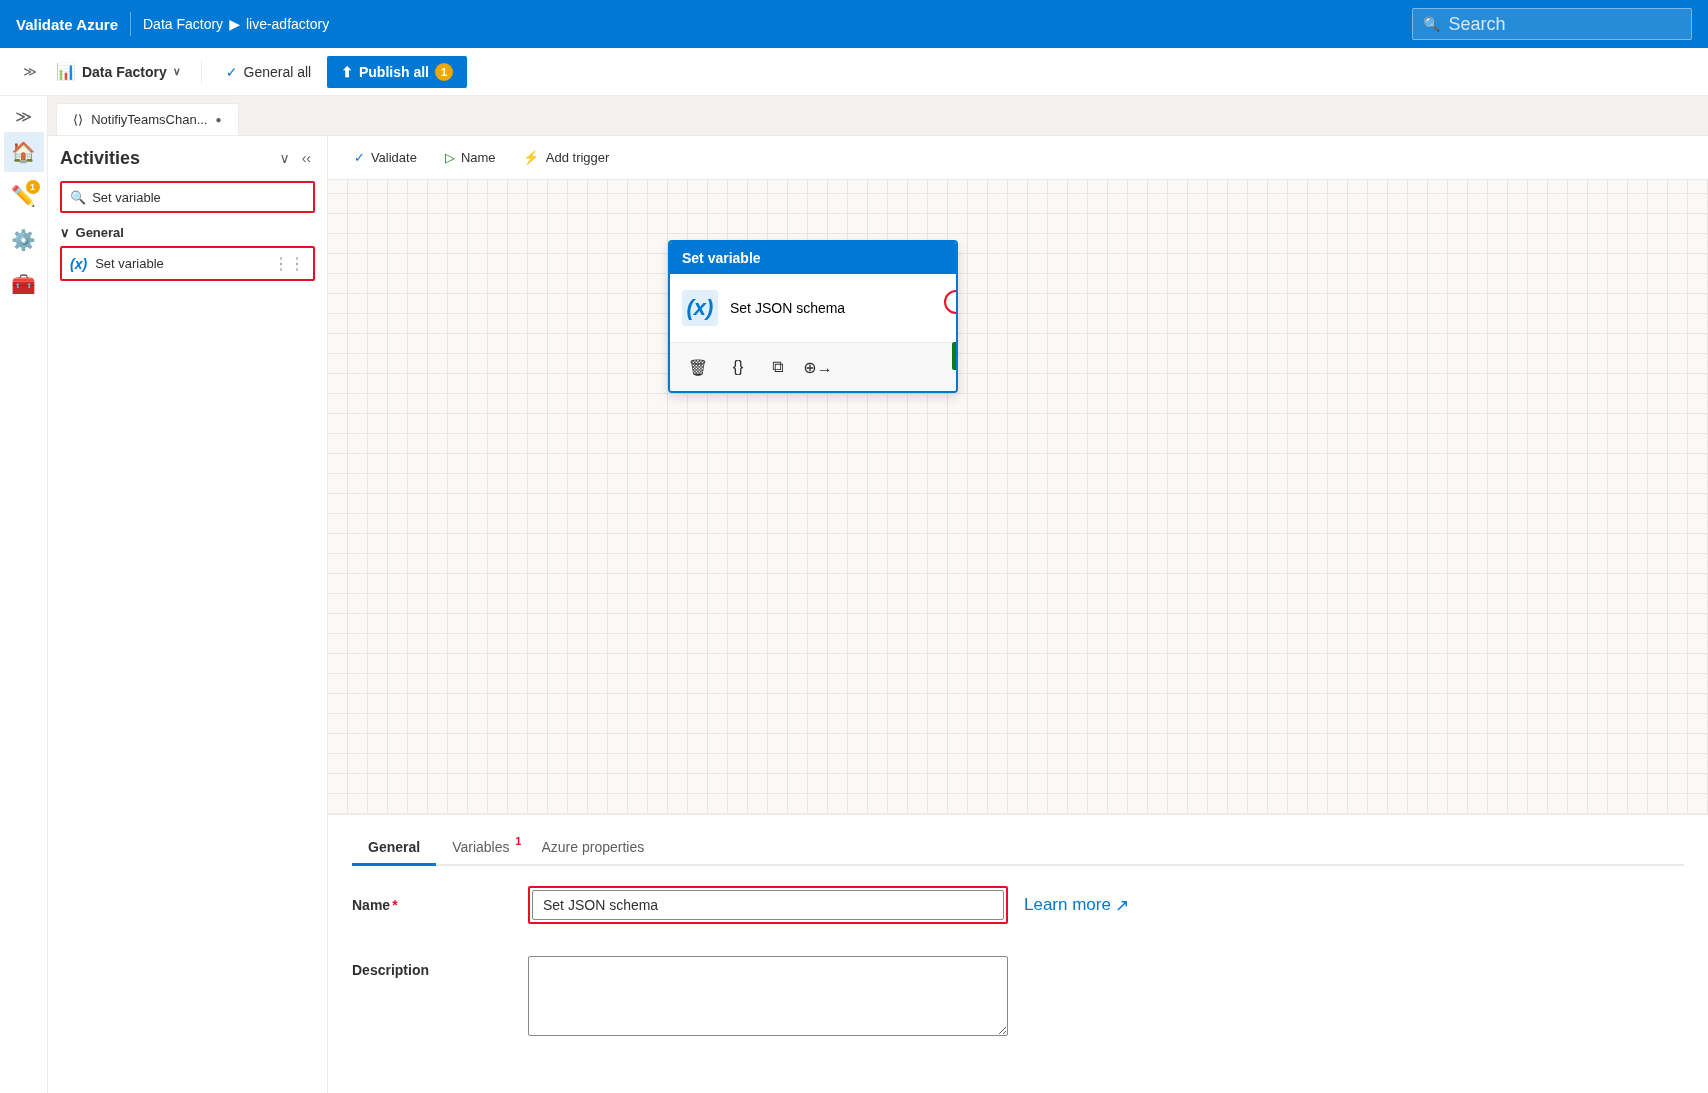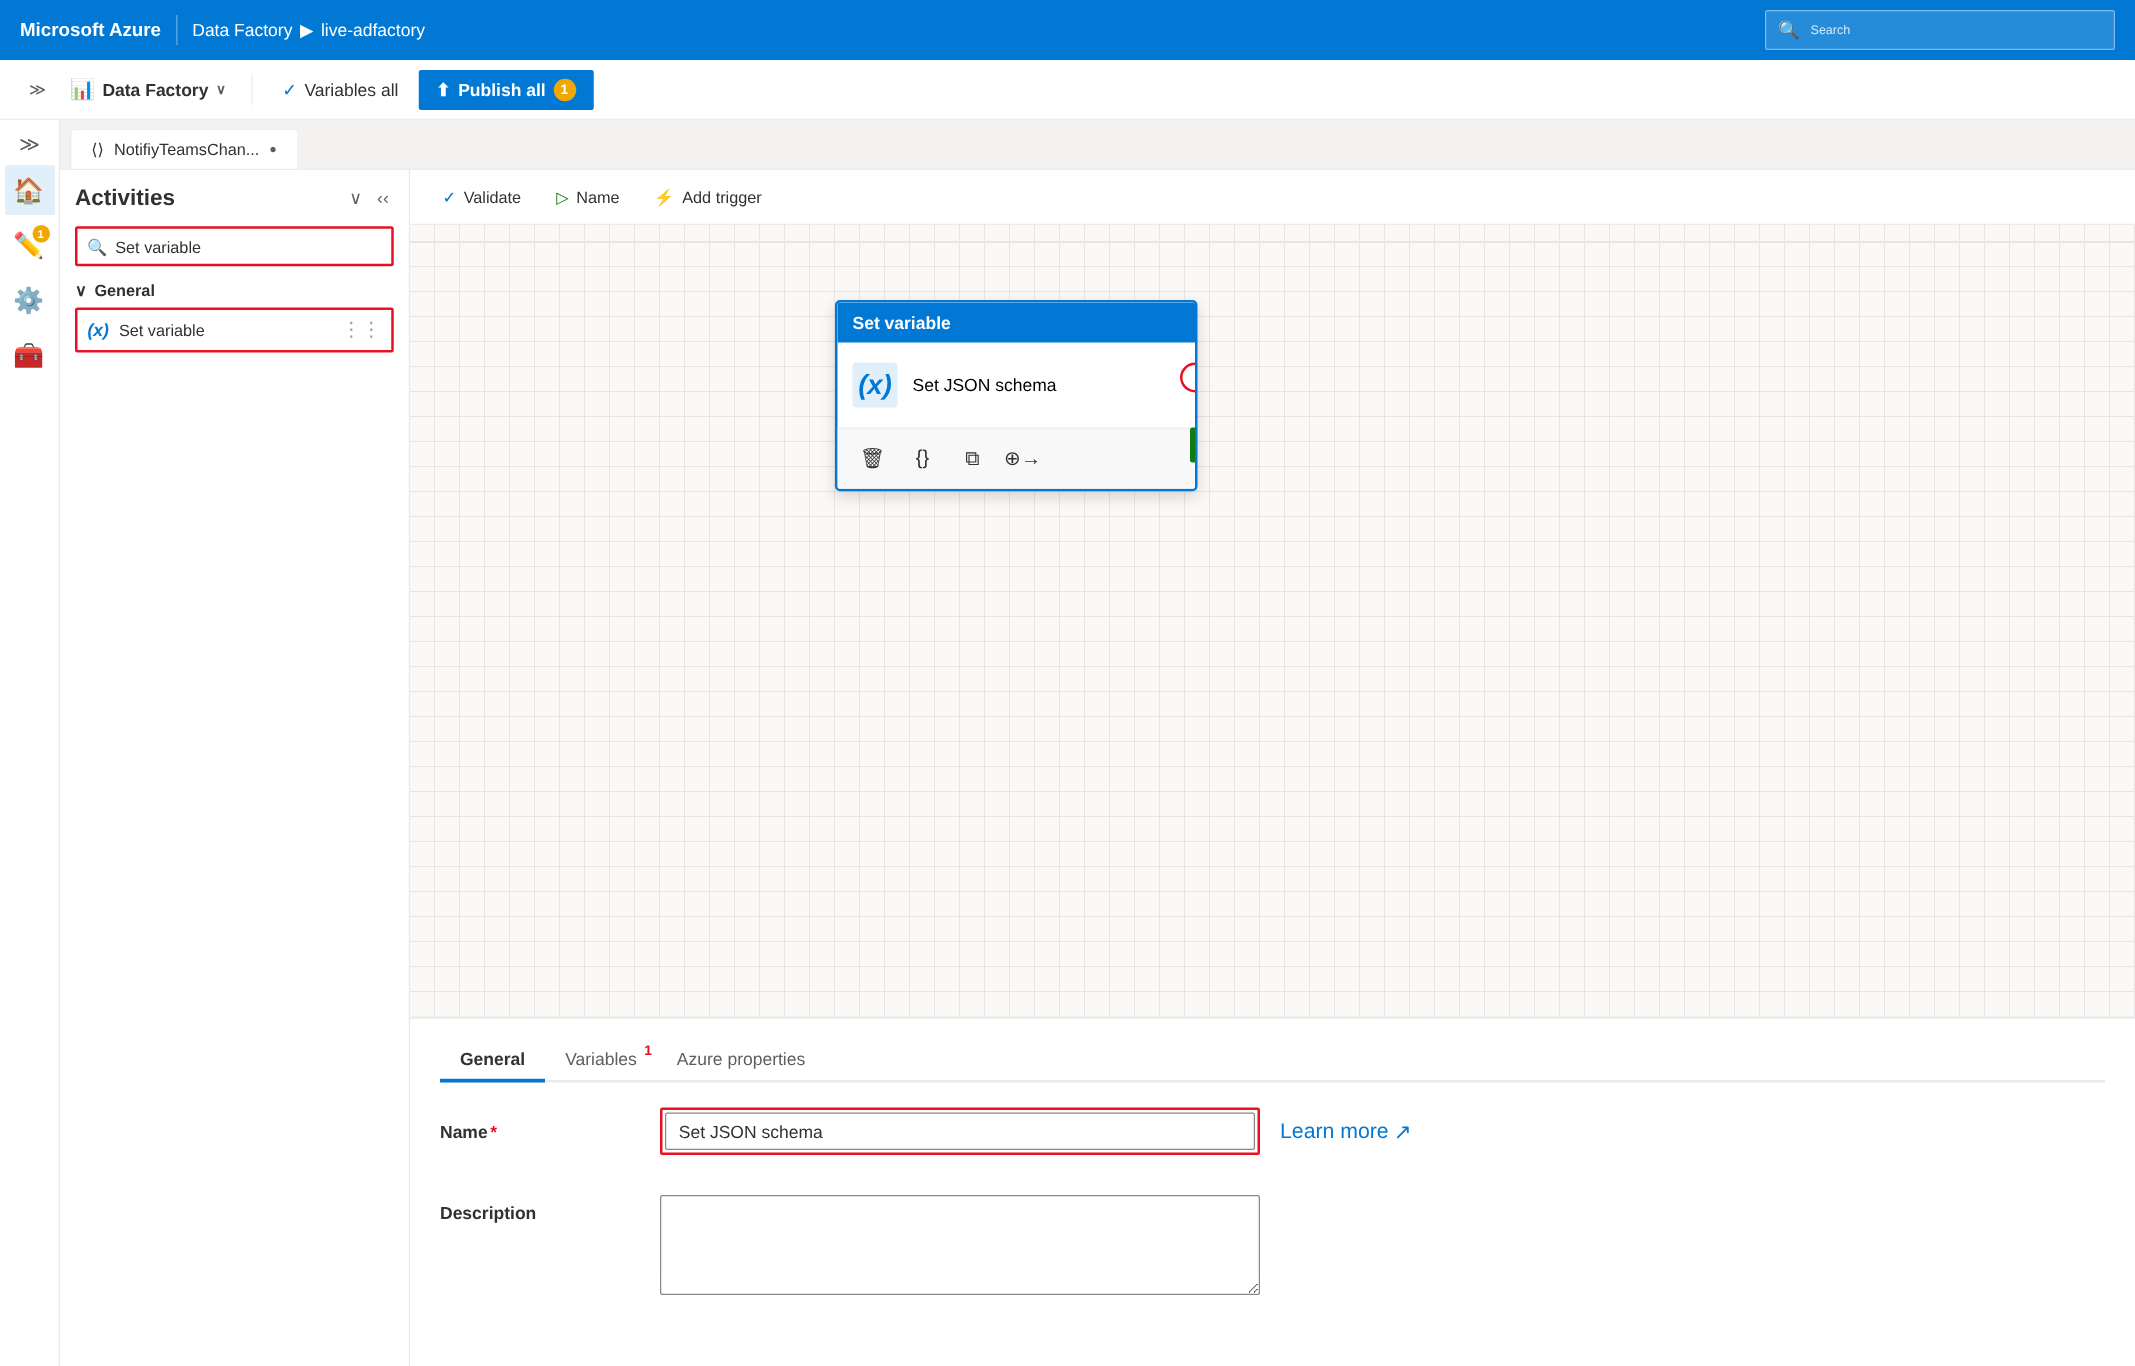--- a/index.html
+++ b/index.html
@@ -30,21 +30,21 @@
       padding: 0 10px;
       gap: 8px;
       color: white;
       cursor: text;
     }
     .top-bar-search input {
       background: transparent;
       border: none;
       outline: none;
       color: #000000;
-      font-size: 10px;
+      font-size: 18px;
       width: 100%;
     }
     .top-bar-search input::placeholder { color: rgba(255,255,255,0.8); }
 
     
     .toolbar {
       background: white;
       height: 48px;
       display: flex;
       align-items: center;
@@ -433,21 +433,21 @@
       resize: both;
       outline: none;
       color: #323130;
       font-family: 'Segoe UI', Arial, sans-serif;
     }
   </style>
 </head>
 <body>
 
 <div class="top-bar">
-  <span class="top-bar-brand">Microsoft Azure</span>
+  <span class="top-bar-brand">Validate Azure</span>
   <div class="top-bar-divider"></div>
   <div class="top-bar-breadcrumb">
     <span>Data Factory</span>
     <span>▶</span>
     <span>live-adfactory</span>
   </div>
   <div class="top-bar-search">
     <span>🔍</span>
     <input placeholder="Search" style="">
   </div>
@@ -458,21 +458,21 @@
     <span>≫</span>
   </div>
   <div class="toolbar-df-btn">
     <span class="toolbar-df-icon">📊</span>
     <span>Data Factory</span>
     <span class="toolbar-chevron">∨</span>
   </div>
   <div class="toolbar-sep"></div>
   <div class="toolbar-btn">
     <span class="toolbar-btn-icon validate-icon">✓</span>
-    <span>Variables all</span>
+    <span>General all</span>
   </div>
   <button class="toolbar-publish-btn">
     <span>⬆</span>
     <span>Publish all</span>
     <div class="badge">1</div>
   </button>
 </div>
 
 <div class="main-layout">
 

